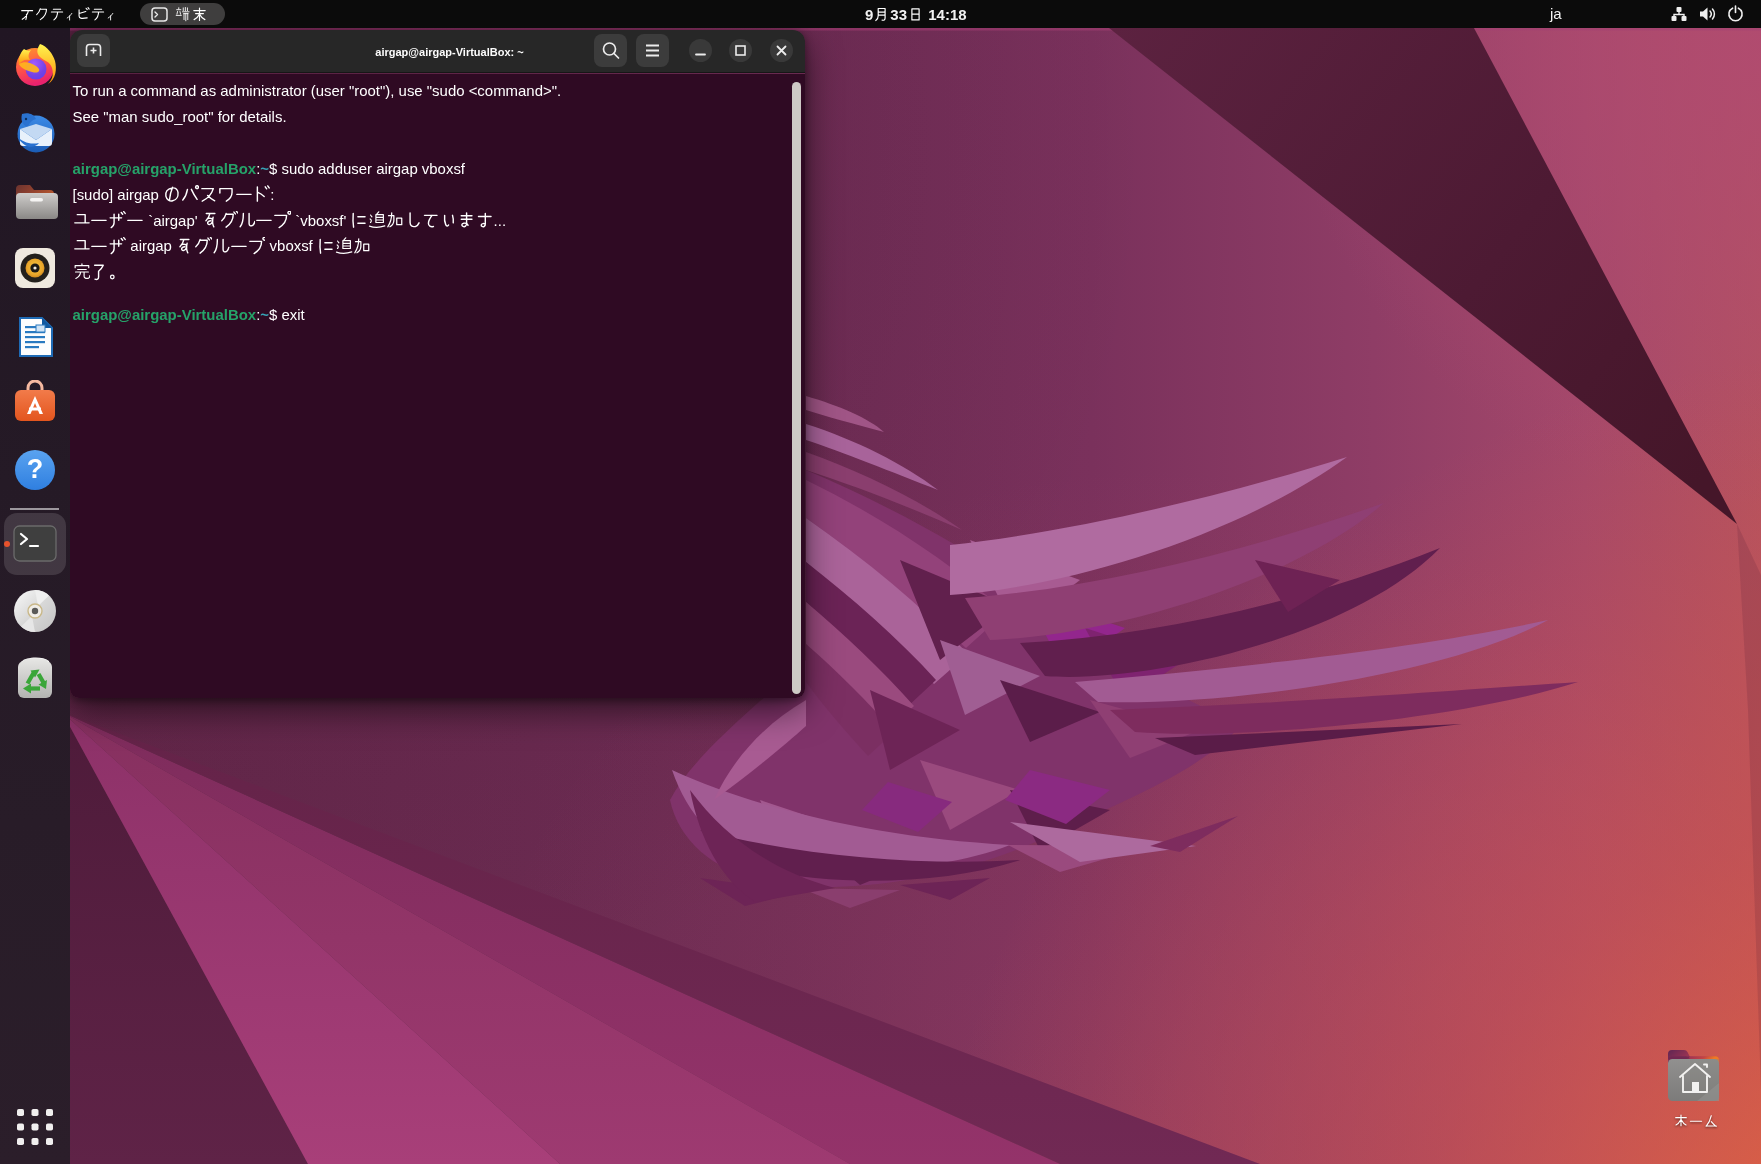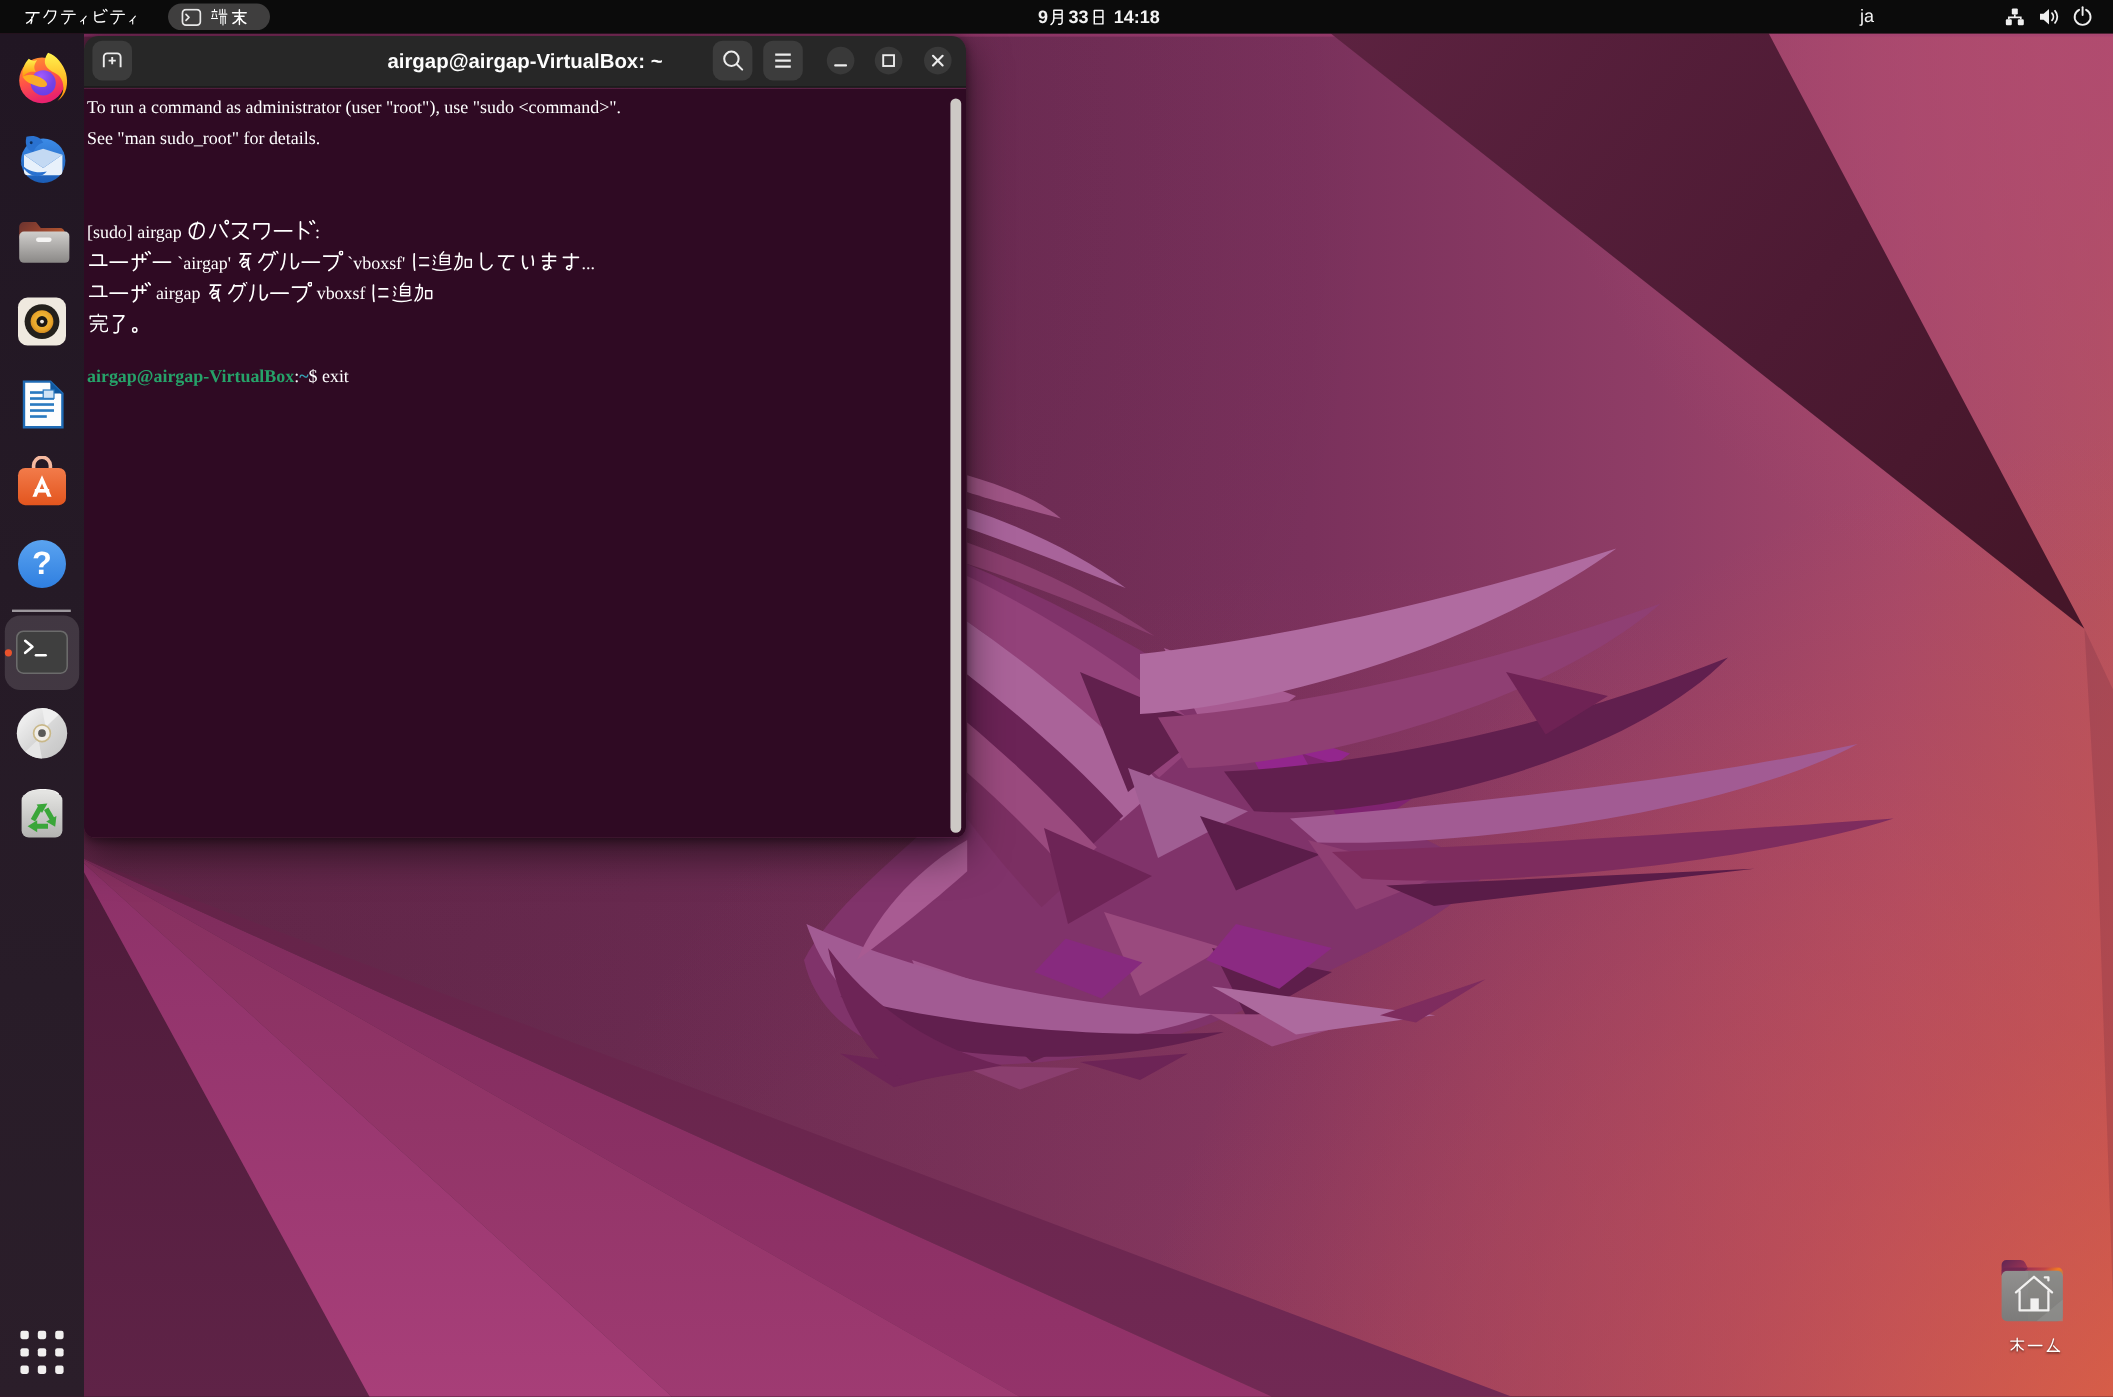--- a/index.html
+++ b/index.html
@@ -18,22 +18,22 @@
   .dicon{position:absolute;left:12px;width:46px;height:46px;}
   #dsep{position:absolute;left:10px;top:480px;width:49px;height:1.6px;background:rgba(255,255,255,.55);}
   #dactive{position:absolute;left:4px;top:485px;width:62px;height:62px;background:rgba(255,255,255,.13);border-radius:13px;}
   #ddot{position:absolute;left:4px;top:512.5px;width:6px;height:6px;border-radius:3px;background:#e8522c;}
   
   #term{position:absolute;left:70px;top:30px;width:735px;height:668px;border-radius:12px 12px 9px 9px;overflow:hidden;z-index:10;box-shadow:0 12px 34px rgba(0,0,0,.55),0 2px 8px rgba(0,0,0,.4);}
   #tbar{position:absolute;left:0;top:0;width:100%;height:43px;background:#272727;border-bottom:1px solid #161616;}
   #tbody{position:absolute;left:0;top:44px;width:100%;height:624px;background:#2f0a23;}
   .tbtn{position:absolute;background:#3c3c3c;border-radius:8px;width:33px;height:33px;top:4px;}
   .cbtn{position:absolute;background:#393939;border-radius:50%;width:23px;height:23px;top:9px;}
-  #ttitle{position:absolute;left:0;top:0;width:100%;height:43px;display:flex;align-items:center;justify-content:center;font-size:17px;font-weight:bold;color:#fdfdfd;}
-  .tl{position:absolute;left:2.5px;white-space:pre;font-family:Liberation Serif, serif;font-size:14.95px;line-height:25.9px;height:25.9px;color:#ffffff;}
+  #ttitle{position:absolute;left:12px;top:0;width:100%;height:43px;display:flex;align-items:center;justify-content:center;font-size:11px;font-weight:bold;color:#fdfdfd;}
+  .tl{position:absolute;left:2.5px;white-space:pre;font-family:Liberation Sans, sans-serif;font-size:14.95px;line-height:25.9px;height:25.9px;color:#ffffff;}
   .tl svg{vertical-align:-3.5px;}
   .pg{color:#26a269;font-weight:bold;}
   .pt{color:#37a3b5;font-weight:bold;}
   #scrollbar{position:absolute;right:4.5px;top:8px;width:9px;height:612px;background:#cdc9c5;border-radius:5px;}
   
   #home{position:absolute;left:1660px;top:1046px;width:72px;height:92px;z-index:5;text-align:center;}
   #homelabel{position:absolute;left:0;top:68px;width:72px;display:flex;justify-content:center;gap:1px;filter:drop-shadow(0 1px 1px rgba(0,0,0,.6));}
 </style>
 </head>
 <body>
@@ -534,20 +534,21 @@
     <div class="cbtn" style="left:699.5px">
       <svg width="23" height="23" viewBox="0 0 23 23">
           <path d="M7.5,7.5 l8,8 M15.5,7.5 l-8,8" stroke="#ececec" stroke-width="1.8" stroke-linecap="round"></path>
         </svg>
     </div>
     <div id="ttitle">airgap@airgap-VirtualBox: ~</div>
   </div>
   <div id="tbody">
     <div class="tl" style="top:4px">To run a command as administrator (user "root"), use "sudo &lt;command&gt;".</div>
     <div class="tl" style="top:29.9px">See "man sudo_root" for details.</div>
+    <div class="tl" style="top:81.7px"><span class="pg">airgap@airgap-VirtualBox</span>:<span class="pt">~</span>$ sudo adduser airgap vboxsf</div>
     <div class="tl" style="top:107.6px">[sudo] airgap <svg class="cjk" viewBox="0 0 100 100" width="17.9" height="18">
           <use href="#g-no"></use>
         </svg><svg class="cjk" viewBox="0 0 100 100" width="17.9" height="18">
           <use href="#g-pa"></use>
         </svg><svg class="cjk" viewBox="0 0 100 100" width="17.9" height="18">
           <use href="#g-su"></use>
         </svg><svg class="cjk" viewBox="0 0 100 100" width="17.9" height="18">
           <use href="#g-wa"></use>
         </svg><svg class="cjk" viewBox="0 0 100 100" width="17.9" height="18">
           <use href="#g-cho"></use>

